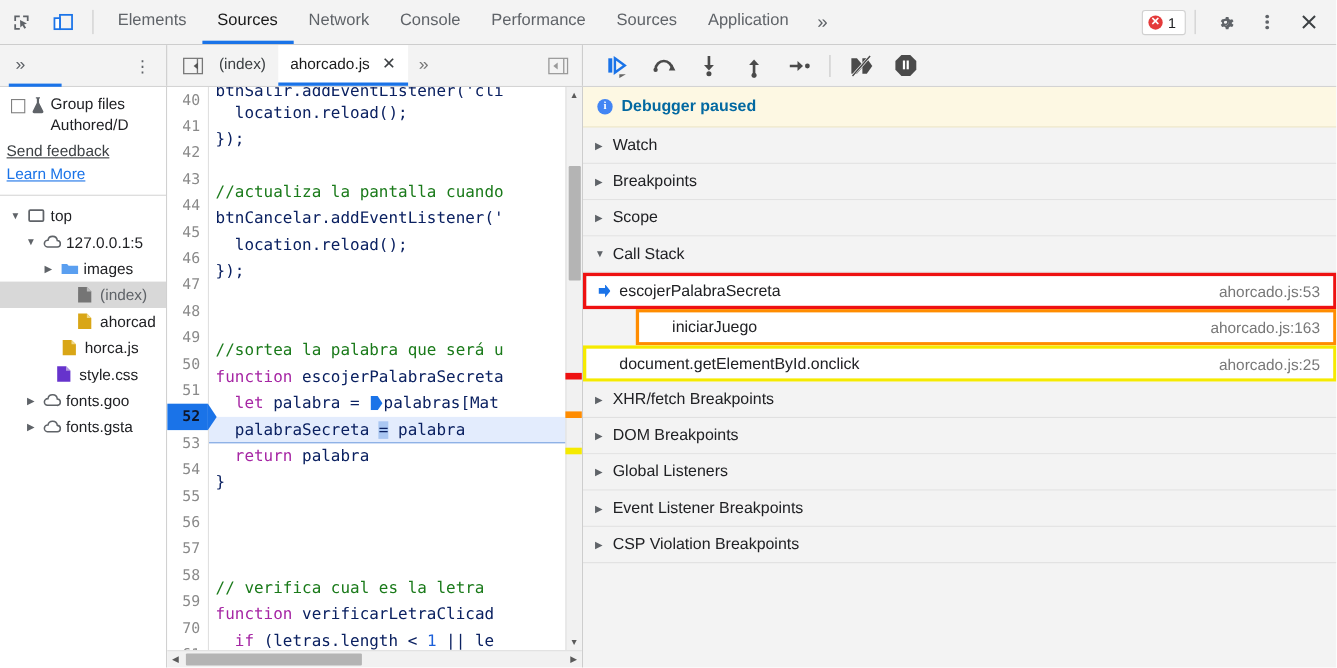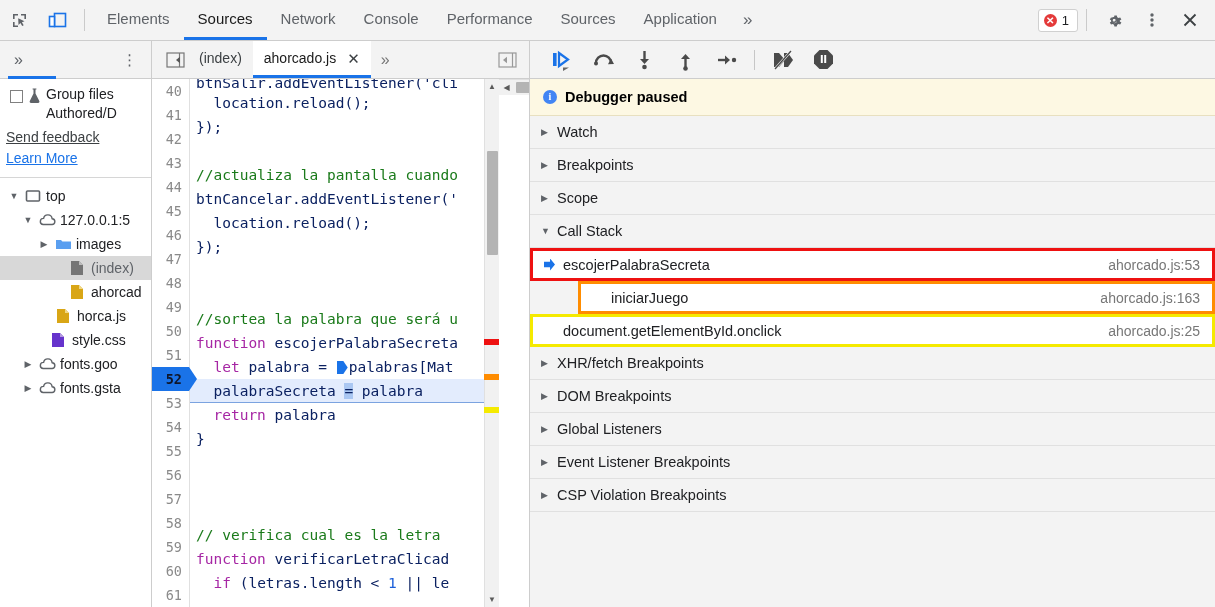--- a/index.html
+++ b/index.html
@@ -116,21 +116,21 @@
   .tree-row.selected { background: #d8d8d8; }
   .tri { width: 12px; text-align:center; color:#5f6368; font-size:9px; flex-shrink:0; }
   .tri.empty { visibility:hidden; }
   .tree-label { overflow:hidden; }
   .tree-label.dim { color: #5f6368; }
 
   .ico { width:16px; height:16px; flex-shrink:0; display:block; }
 
   
   .editor-wrap {
-    width: 378px; min-width: 378px; display:flex; flex-direction:row;
+    width: 378px; min-width: 378px; display:flex; flex-direction:column;
     border-right: 1px solid #cdcdcd; background:#fff; overflow:hidden;
   }
   .code-area { flex:1; display:flex; position:relative; overflow:hidden; }
   .gutter {
     width: 38px; min-width:38px; background:#fff; text-align:right;
     border-right:1px solid #e0e0e0; position:relative; z-index:2;
   }
   .code-lines { flex:1; position:relative; overflow:hidden; }
   .ln, .cl {
     height: 24px; line-height: 24px;
@@ -178,21 +178,21 @@
   .h-thumb { position:absolute; left:2px; top:2px; height:11px; width:160px; background:#b4b4b4; border-radius:1px; cursor:pointer;}
 
   
   .debug-pane { flex:1; display:flex; flex-direction:column; background:#f3f3f3; overflow:hidden; }
   .paused-banner {
     background:#fdf8e3; border-bottom:1px solid #e8e0c0;
     height: 37px; display:flex; align-items:center; gap:8px; padding-left:13px;
   }
   .info-ico { width:14px; height:14px; border-radius:50%; background:#4285f4; color:#fff;
     font-size:10px; font-weight:bold; line-height:14px; text-align:center; font-family:"Liberation Serif",serif;}
-  .paused-txt { font-size:14.5px; font-weight:bold; color:#000000; }
+  .paused-txt { font-size:14.5px; font-weight:bold; color:#0369a1; }
 
   .acc-row {
     height: 33px; display:flex; align-items:center; gap:7px; padding-left:11px;
     border-bottom:1px solid #e0e0e0; font-size:14.5px; color:#202124;
     cursor:pointer; background:#f3f3f3;
   }
   .acc-tri { color:#5f6368; font-size:9px; width:9px; }
 
   .cs-row {
     height: 33px; display:flex; align-items:center; font-size:14.5px;
@@ -500,21 +500,21 @@
           <div class="ln">50</div>
           <div class="ln">51</div>
           <div class="ln exec">52</div>
           <div class="ln">53</div>
           <div class="ln">54</div>
           <div class="ln">55</div>
           <div class="ln">56</div>
           <div class="ln">57</div>
           <div class="ln">58</div>
           <div class="ln">59</div>
-          <div class="ln">60</div>
+          <div class="ln">70</div>
           <div class="ln">61</div>
 
         </div>
 
         <div class="code-lines">
           <div class="cl clipped">btnSalir.addEventListener('cli</div>
           <div class="cl">  location.reload();</div>
           <div class="cl">});</div>
           <div class="cl"></div>
           <div class="cl tok-com">//actualiza la pantalla cuando</div>

